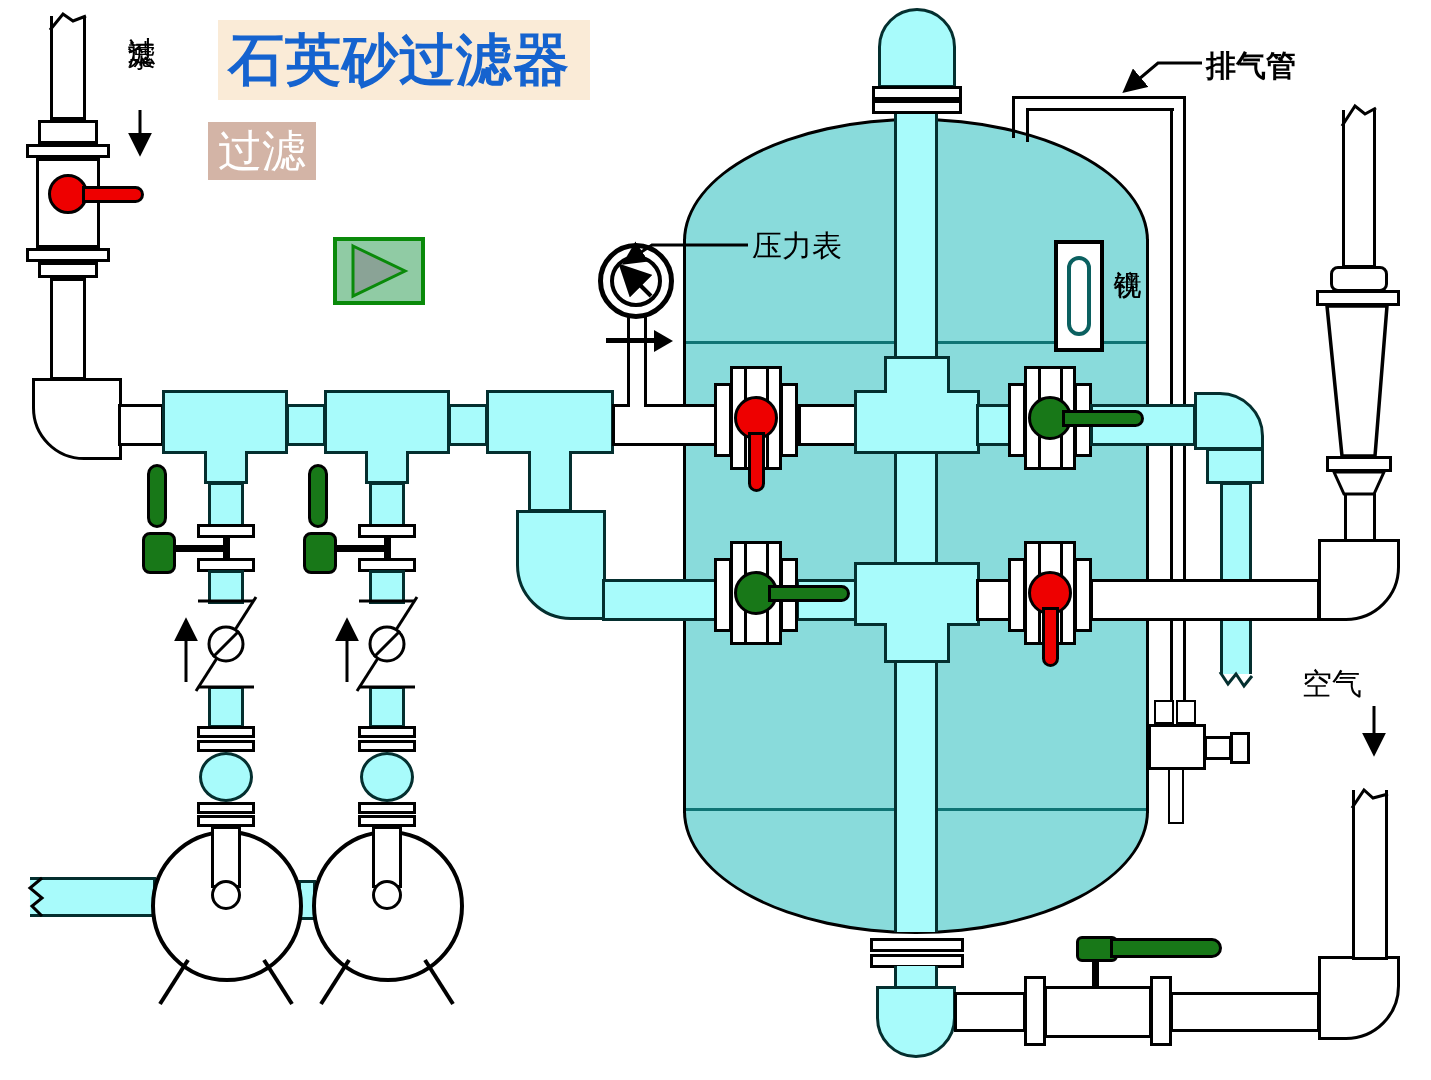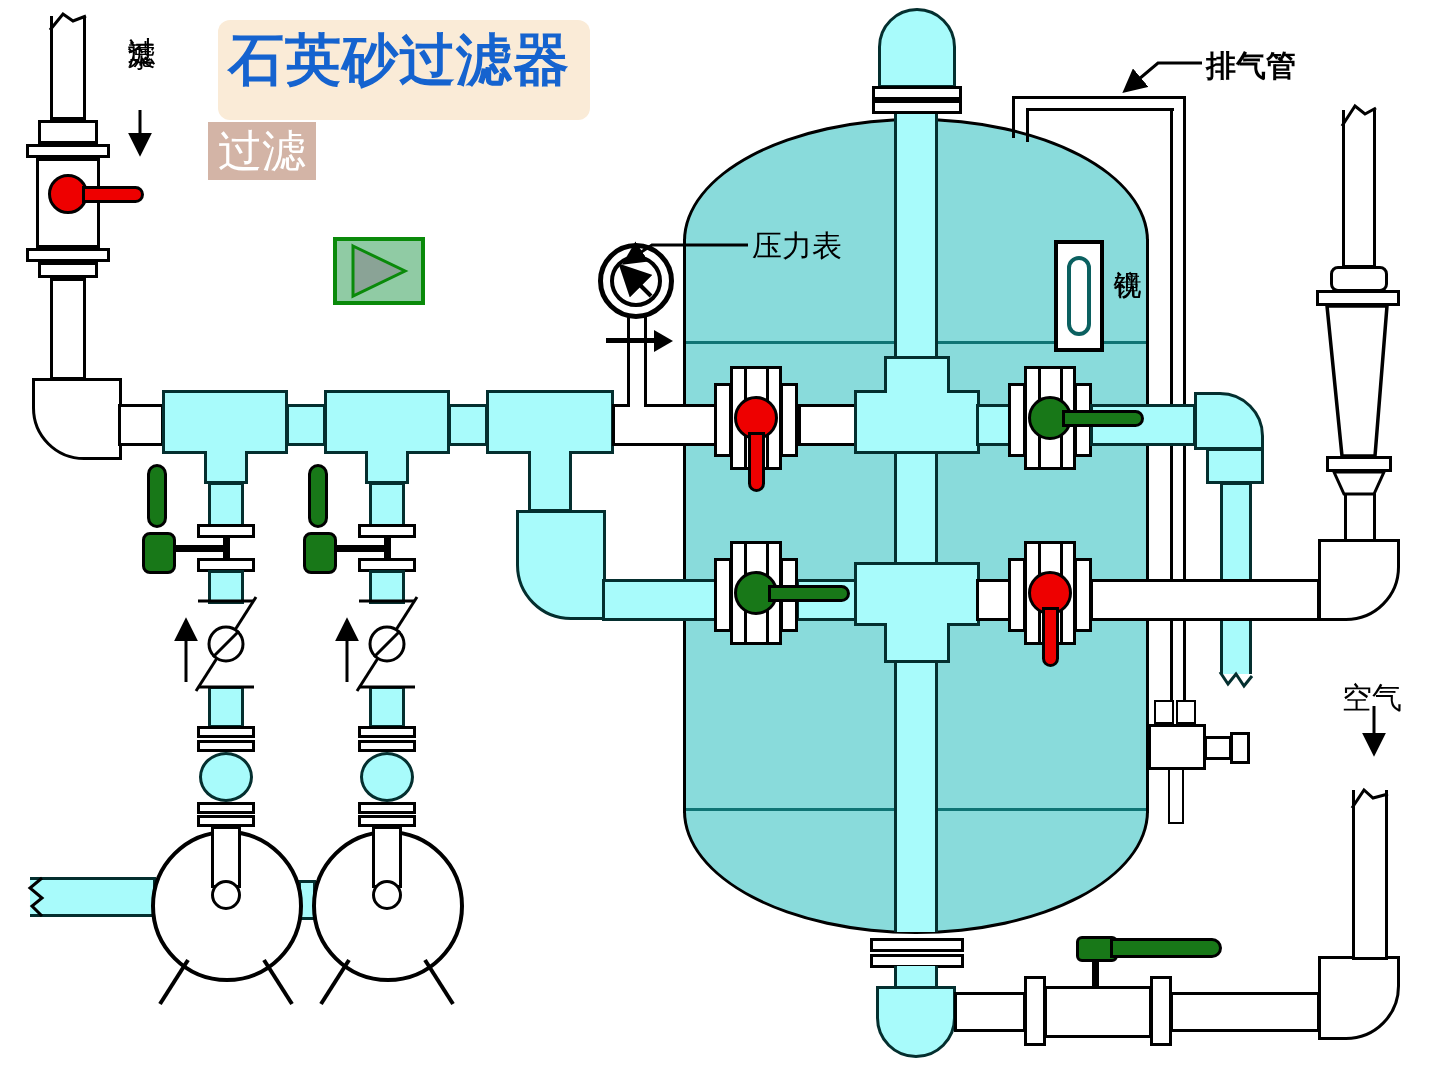--- a/index.html
+++ b/index.html
@@ -25,21 +25,21 @@
   svg{display:block;}
   .novtop{border-top:none!important;}
   .novbot{border-bottom:none!important;}
   .sides{border-top:none!important;border-bottom:none!important;}
 </style>
 </head>
 <body>
 
 <div id="canvas">
 
-  <div id="title" class="a z6" style="left:218px;top:20px;width:372px;height:100px;border-radius:12px;">石英砂过滤器</div>
+  <div id="title" class="a z6" style="left:218px;top:20px;width:372px;height:80px;">石英砂过滤器</div>
   <div id="mode-filter" class="a mode z6" style="left:208px;top:122px;width:108px;height:58px;">过滤</div>
   <div id="play-btn" class="a z6" style="left:333px;top:237px;width:92px;height:68px;">
     <svg width="84" height="60" viewBox="0 0 84 60">
       <polygon points="16,5 68,30 16,55" fill="var(--playtri,#8AA396)" stroke="var(--playborder,#0A8A0A)" stroke-width="3"></polygon>
     </svg>
   </div>
 
   <div class="a tk z1 cir" style="left:683px;top:118px;width:466px;height:246px;"></div>
   <div class="a tk z1 cir" style="left:683px;top:688px;width:466px;height:246px;"></div>
   <div class="a tk z1 sides" style="left:683px;top:239px;width:466px;height:574px;"></div>
@@ -202,21 +202,21 @@
   <div class="a z3 cir" style="left:372px;top:880px;width:30px;height:30px;background:#fff;border:3px solid #000;"></div>
 
   <div class="a z5 cir" style="left:598px;top:243px;width:76px;height:76px;background:#fff;border:5px solid #000;"></div>
   <div class="a z5 cir" style="left:610px;top:255px;width:52px;height:52px;border:4px solid #000;"></div>
   <div class="a z4" style="left:627px;top:317px;width:20px;height:90px;background:#fff;border-left:3px solid #000;border-right:3px solid #000;"></div>
   <div class="a k z4" style="left:606px;top:338px;width:50px;height:5px;"></div>
 
   <div class="a vt lbl z6" style="left:122px;top:14px;font-size:28px;letter-spacing:4px;">过滤泵</div>
   <div class="a lbl z6" style="left:1206px;top:46px;font-size:30px;font-weight:bold;">排气管</div>
   <div class="a lbl z6" style="left:752px;top:226px;font-size:30px;">压力表</div>
-  <div class="a lbl z6" style="left:1342px;top:664px;font-size:30px;margin-top:14px;">空气</div>
+  <div class="a lbl z6" style="left:1302px;top:664px;font-size:30px;">空气</div>
 
   <svg class="a z6" style="left:0;top:0;pointer-events:none;" width="1431" height="1080" viewBox="0 0 1431 1080">
     <defs>
       <marker id="ah" viewBox="0 0 10 10" refX="8" refY="5" markerWidth="8" markerHeight="8" orient="auto-start-reverse">
         <path d="M0,0 L10,5 L0,10 z" fill="#000"></path>
       </marker>
     </defs>
     <g>
       <path d="M748,245 H652 L626,262" fill="none" stroke="#000" stroke-width="3" marker-end="url(#ah)"></path>
     </g>

